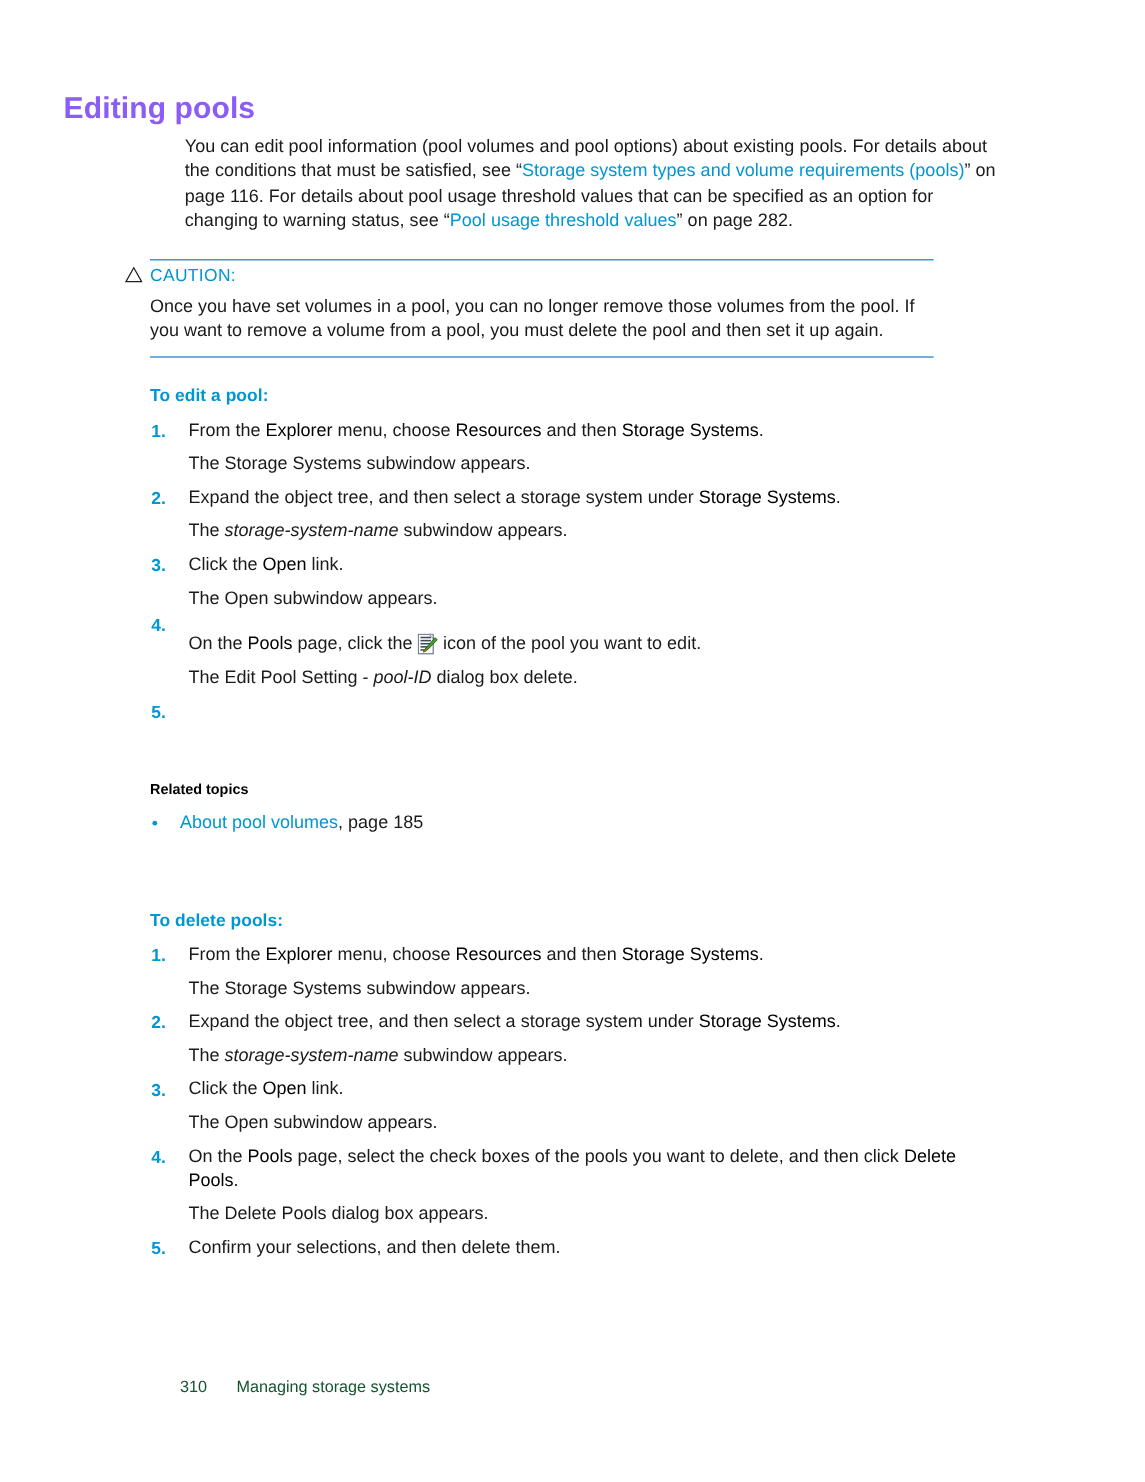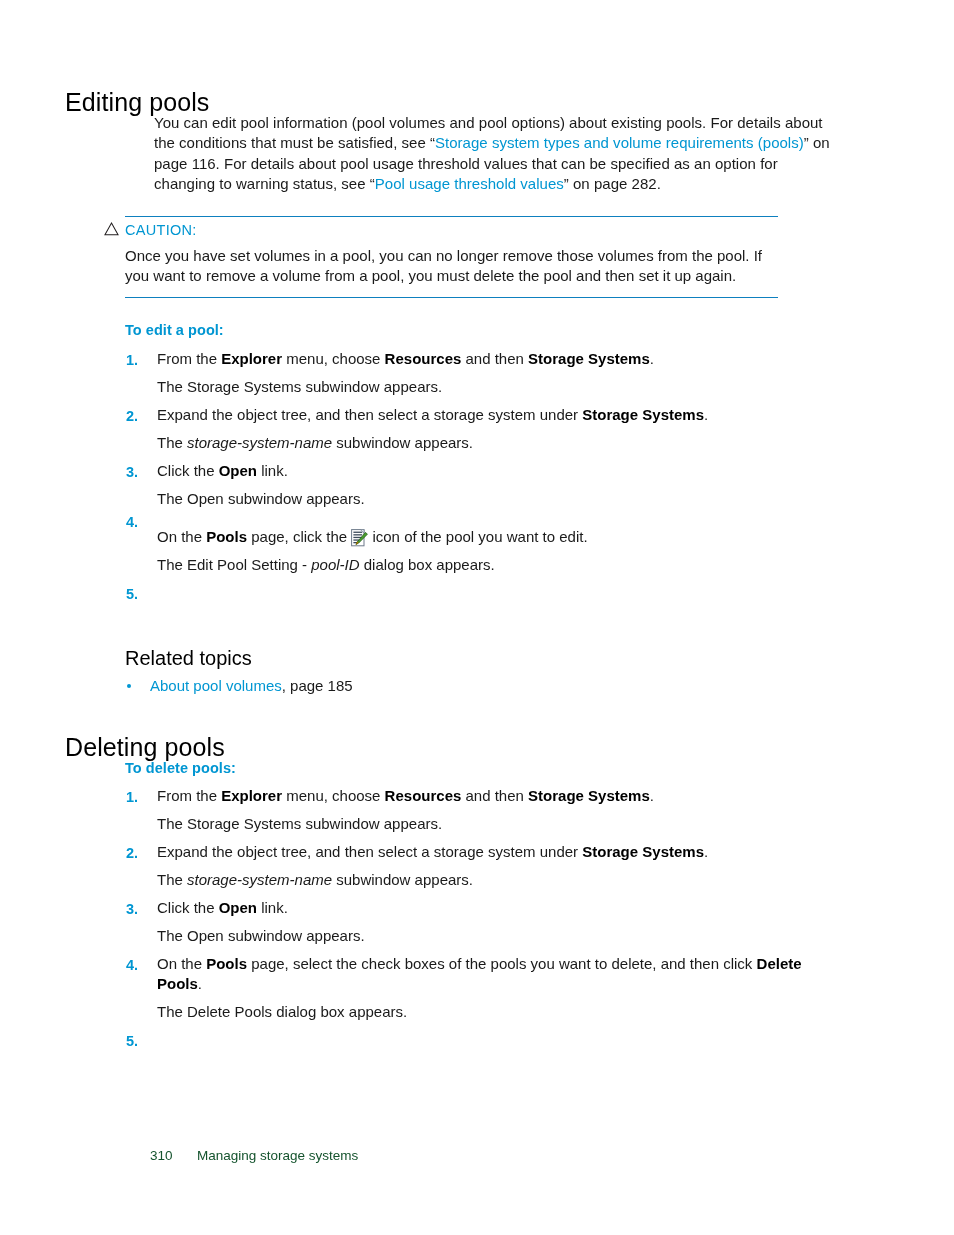--- a/index.html
+++ b/index.html
@@ -16,43 +16,43 @@
     width: 954px;
     height: 1235px;
     background: #ffffff;
     overflow: hidden;
     box-sizing: border-box;
   }
 
   
   h1.section-title {
     position: absolute;
-    margin: 12px;
-    font-weight: 400;
+    margin: 0;
+    font-weight: 700;
     font-size: 25px;
     line-height: 30px;
-    color: #000000;
+    color: #8b5cf6;
     letter-spacing: 0.1px;
   }
   #title-editing { left: 53px; top: 75px; }
   #title-deleting { left: 53px; top: 720px; }
 
   .sub-head {
     position: absolute;
     font-weight: bold;
     font-size: 14.5px;
     line-height: 19px;
     color: #0096d2;
     letter-spacing: 0.05px;
   }
 
   .rel-head {
     position: absolute;
-    font-weight: normal;
-    font-size: 20px;
+    font-weight: bold;
+    font-size: 12px;
     line-height: 19px;
     color: #000000;
   }
 
   
   .body-para {
     position: absolute;
     font-size: 15px;
     line-height: 20.4px;
     color: #1a1a1a;
@@ -109,21 +109,21 @@
     line-height: 19px;
     color: #0096d2;
   }
   .step-text {
     position: absolute;
     left: 157px;
     font-size: 15px;
     line-height: 20.4px;
     color: #1a1a1a;
   }
-  .step-text b { font-weight: bold; color: #000; }
+  .step-text b { font-weight: normal; color: #000; }
 
   .result-text {
     position: absolute;
     left: 157px;
     font-size: 15px;
     line-height: 20.4px;
     color: #1a1a1a;
   }
   .result-text i { font-style: italic; }
 
@@ -219,32 +219,31 @@
       <rect x="2.4" y="5.2" width="8.8" height="1.3" fill="#3c4a5a"></rect>
       <rect x="2.4" y="7.8" width="8.8" height="1.3" fill="#3c4a5a"></rect>
       <rect x="2.4" y="10.4" width="6.2" height="1.3" fill="#3c4a5a"></rect>
       <rect x="2.4" y="13.0" width="4.4" height="1.3" fill="#3c4a5a"></rect>
       <path d="M9.5 0.6 L13 0.6 L13 4.2 Z" fill="#e8edf2" stroke="#6e7b8b" stroke-width="0.7"></path>
       <path d="M14.6 3.4 L16.4 5.2 L7.6 14.1 L5.0 15.4 L6.3 12.8 Z" fill="#4aa02c" stroke="#1f5c16" stroke-width="0.8"></path>
       <path d="M5.0 15.4 L6.3 12.8 L7.3 13.8 Z" fill="#f0a000" stroke="#8a5c00" stroke-width="0.6"></path>
     </svg><span> icon of the pool you want to edit.</span>
   </div>
   <div class="result-text" style="top:555px; width:645px;">
-    <span>The Edit Pool Setting - </span><i>pool-ID</i><span> dialog box appears.</span>
+    <span>The Edit Pool Setting - </span><i>pool-ID</i><span> dialog box delete.</span>
   </div>
 
   <div class="step-num" style="left:126px; top:585px;">5.</div>
 
   <div class="rel-head" style="left:125px; top:649px;">Related topics</div>
   <div class="bullet-dot" style="top:684px;"></div>
   <div class="bullet-text" style="top:676px; width:645px;">
     <a class="lnk" href="#">About pool volumes</a><span>, page 185</span>
   </div>
 
-  <h1 class="section-title" id="title-deleting">Deleting pools</h1>
 
   <div class="sub-head" style="left:125px; top:759px;">To delete pools:</div>
 
   <div class="step-num" style="left:126px; top:788px;">1.</div>
   <div class="step-text" style="top:786px; width:645px;">
     <span>From the </span><b>Explorer</b><span> menu, choose </span><b>Resources</b><span> and then </span><b>Storage Systems</b><span>.</span>
   </div>
   <div class="result-text" style="top:814px; width:645px;">The Storage Systems subwindow appears.</div>
 
   <div class="step-num" style="left:126px; top:844px;">2.</div>
@@ -261,17 +260,18 @@
   </div>
   <div class="result-text" style="top:926px; width:645px;">The Open subwindow appears.</div>
 
   <div class="step-num" style="left:126px; top:956px;">4.</div>
   <div class="step-text" style="top:954px; width:645px;">
     <span>On the </span><b>Pools</b><span> page, select the check boxes of the pools you want to delete, and then click </span><b>Delete Pools</b><span>.</span>
   </div>
   <div class="result-text" style="top:1002px; width:645px;">The Delete Pools dialog box appears.</div>
 
   <div class="step-num" style="left:126px; top:1032px;">5.</div>
+  <div class="step-text" style="top:1030px; width:645px;">Confirm your selections, and then delete them.</div>
 
   <div class="footer" id="footer-pageno">310</div>
   <div class="footer" id="footer-chapter">Managing storage systems</div>
 
 </div>
 
 </body></html>

